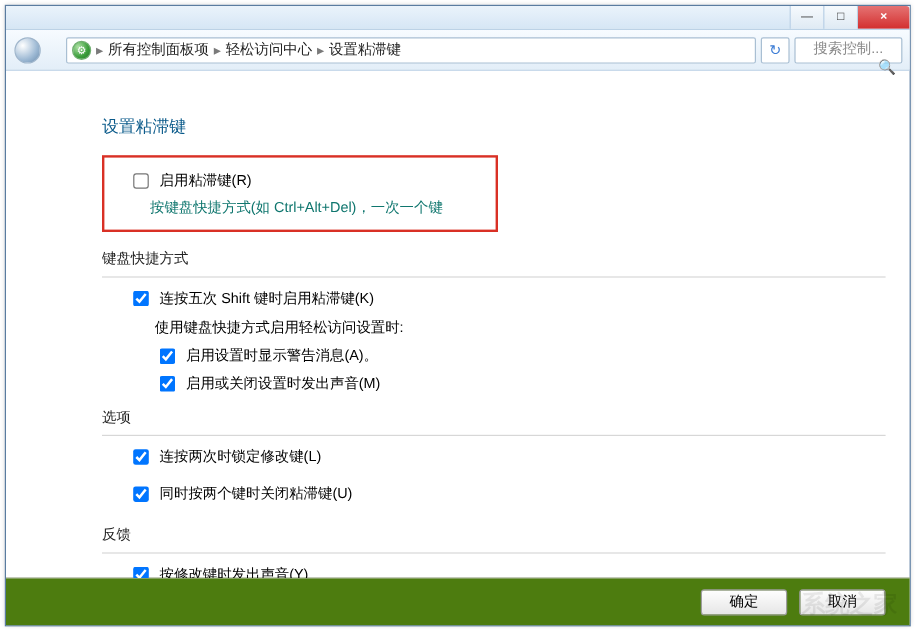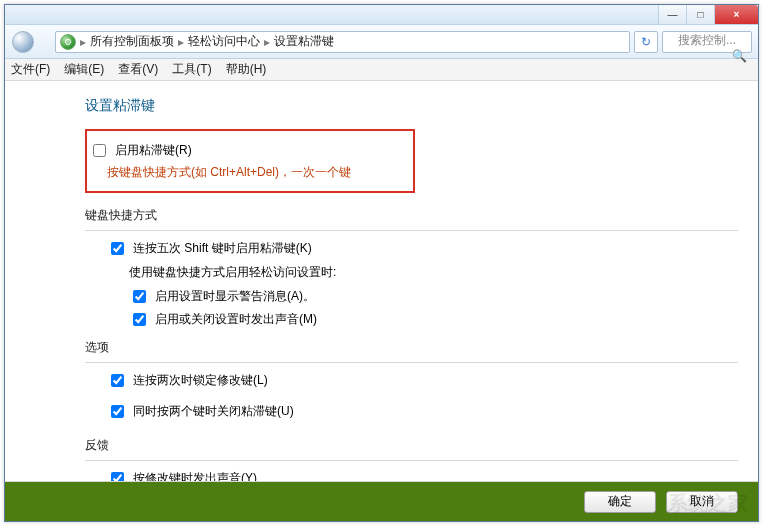--- a/index.html
+++ b/index.html
@@ -120,34 +120,34 @@
   .content::-webkit-scrollbar { width: 16px; }
   .content::-webkit-scrollbar-track { background:#f0f0f0; border-left:1px solid #d9d9d9;}
   .content::-webkit-scrollbar-thumb { background:#cfd8e3; border:1px solid #b5c2d1; border-radius:2px;}
   .page-title {
     color: #0a5a8a;
     font-size: 14px;
     margin: 6px 0 14px 0;
   }
   .highlight-box {
     border: 2px solid #d93025;
-    padding: 6px 8px 10px 2px;
+    padding: 6px 8px 10px 20px;
     margin-bottom: 14px;
     width: 330px;
   }
   .check-row {
     display: flex; align-items: center; gap: 6px;
     margin: 4px 0;
   }
   .check-row input[type=checkbox] {
     width: 13px; height: 13px;
   }
   .desc {
     margin-left: 18px;
-    color: #c2410c;
+    color: #0f766e;
     margin-top: 4px;
   }
   .section-label {
     color: #222;
     margin: 10px 0 6px 0;
   }
   .divider {
     border-top: 1px solid #d7d7d7;
     margin: 4px 0 8px 0;
   }
@@ -208,27 +208,20 @@
     </div>
     <div class="refresh-btn">
       <span>↻</span>
     </div>
     <div class="searchbox">
       <span>搜索控制...</span>
       <span class="mag">🔍</span>
     </div>
   </div>
 
-  <div class="menubar">
-    <span class="menuitem">文件(F)</span>
-    <span class="menuitem">编辑(E)</span>
-    <span class="menuitem">查看(V)</span>
-    <span class="menuitem">工具(T)</span>
-    <span class="menuitem">帮助(H)</span>
-  </div>
 
   <div class="content">
 
     <div class="page-title">设置粘滞键</div>
 
     <div class="highlight-box">
       <div class="check-row">
         <input type="checkbox" style="">
         <span>启用粘滞键(R)</span>
       </div>

